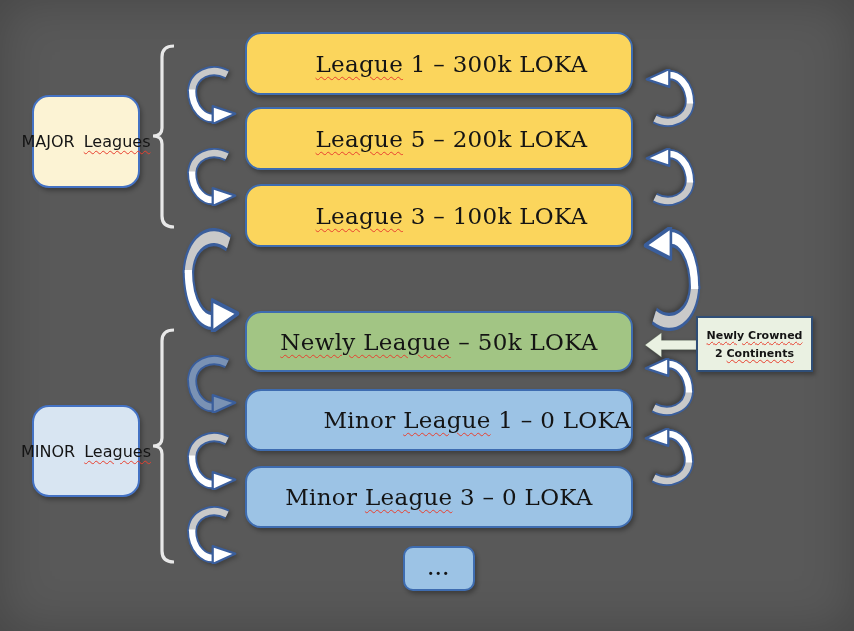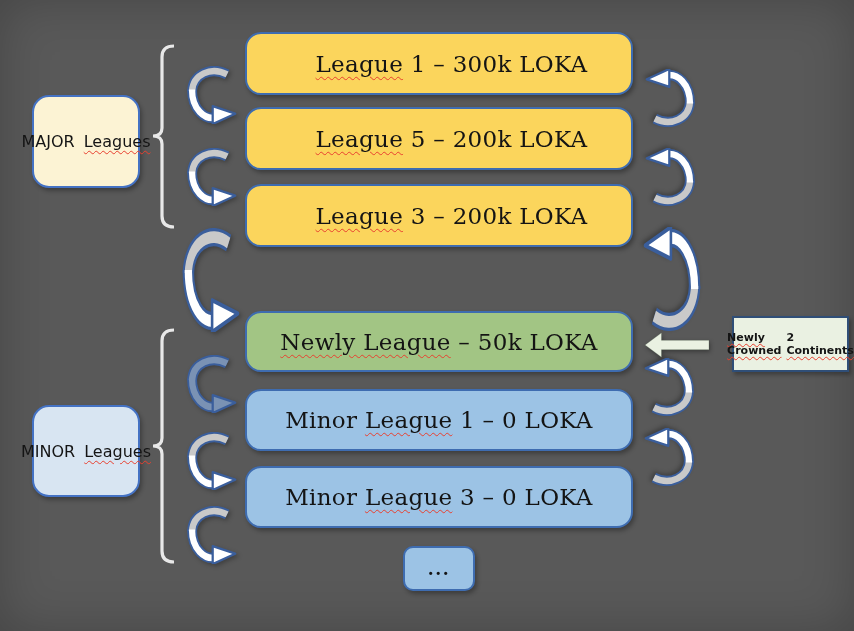--- a/index.html
+++ b/index.html
@@ -24,21 +24,21 @@
     color:var(--text,#141414);
   }
   .box .txt{font-size:23px;letter-spacing:0.3px;white-space:pre;}
   .tier-major{background:var(--tier-major,#FBD55C);padding-left:25px;}
   .tier-rookie{background:var(--tier-rookie,#A2C584);}
   .tier-minor{background:var(--tier-minor,#9CC3E5);}
   #l1{top:32px;height:63px;}
   #l2{top:107px;height:63px;}
   #l3{top:184px;height:63px;}
   #rk{top:311px;height:61px;}
-  #m1{top:389px;height:62px;}
+  #m1{top:389px;height:62px;justify-content:flex-end;}
   #m2{top:466px;height:62px;}
   #more{
     left:403px;top:546px;width:72px;height:45px;
     border-radius:10px;border-width:2px;
     background:var(--tier-minor,#9CC3E5);
   }
   #more .txt{font-size:17px;font-weight:bold;letter-spacing:1.5px;}
 
   
   .label-box{
@@ -87,24 +87,24 @@
   #b2{left:645px;top:148px;}
   #b3{left:643px;top:227px;}
   #b4{left:644px;top:358px;}
   #b5{left:644px;top:428px;}
 
   
   #caA{position:absolute;left:645px;top:331px;width:64px;height:28px;overflow:visible;
        filter:drop-shadow(1px 2px 2px rgba(0,0,0,0.35));}
   #caA polygon{fill:var(--callout-bg,#EAF1E2);stroke:rgba(60,80,60,0.25);stroke-width:1;}
   #caB{
-    position:absolute;left:732px;top:316px;width:117px;height:56px;
+    position:absolute;left:696px;top:316px;width:117px;height:56px;
     background:var(--callout-bg,#EAF1E2);
     border:2.5px solid var(--callout-border,#2F4E77);
-    display:flex;flex-direction:row;align-items:center;justify-content:center;
+    display:flex;flex-direction:column;align-items:center;justify-content:center;
     gap:5px;
     font-family:"DejaVu Sans","Liberation Sans",sans-serif;
     font-size:11px;font-weight:600;color:var(--text,#141414);
     box-shadow:2px 3px 4px rgba(0,0,0,0.30);
   }
   .hidden-defs{position:absolute;width:0;height:0;overflow:hidden;}
 </style>
 </head>
 <body>
 
@@ -138,21 +138,21 @@
     <path d="M24 2 Q12 2 12 13 L12 110 Q12 118 3 118 Q12 118 12 126 L12 223 Q12 234 24 234"></path>
   </svg>
 
   <div class="box tier-major" id="l1">
     <span class="txt"><span></span><span class="sq">League</span><span> 1 – 300k LOKA</span></span>
   </div>
   <div class="box tier-major" id="l2">
     <span class="txt"><span></span><span class="sq">League</span><span> 5 – 200k LOKA</span></span>
   </div>
   <div class="box tier-major" id="l3">
-    <span class="txt"><span></span><span class="sq">League</span><span> 3 – 200k LOKA</span></span>
+    <span class="txt"><span></span><span class="sq">League</span><span> 3 – 100k LOKA</span></span>
   </div>
   <div class="box tier-rookie" id="rk">
     <span class="txt"><span></span><span class="sq">Newly League</span><span> – 50k LOKA</span></span>
   </div>
   <div class="box tier-minor" id="m1">
     <span class="txt"><span>Minor </span><span class="sq">League</span><span> 1 – 0 LOKA</span></span>
   </div>
   <div class="box tier-minor" id="m2">
     <span class="txt"><span>Minor </span><span class="sq">League</span><span> 3 – 0 LOKA</span></span>
   </div>

